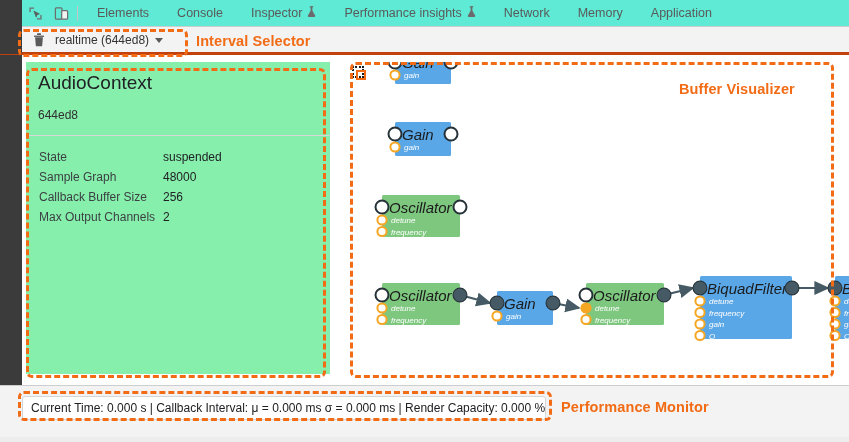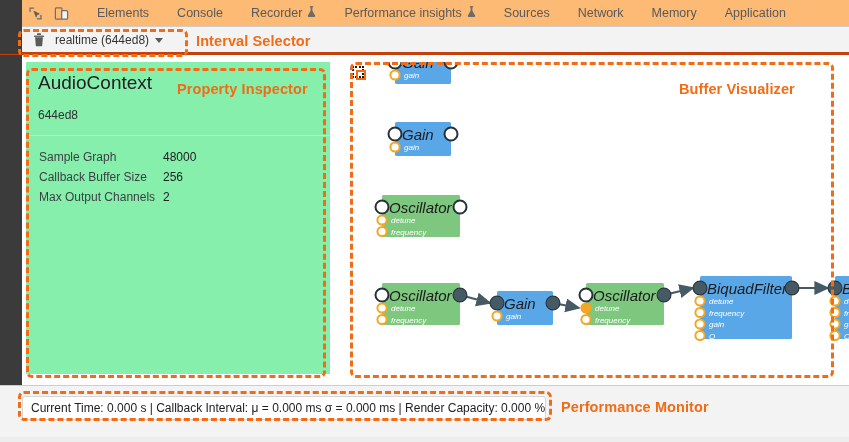--- a/index.html
+++ b/index.html
@@ -9,21 +9,21 @@
     overflow: hidden;
     background: #ffffff;
     font-family: "Liberation Sans", sans-serif;
     -webkit-font-smoothing: antialiased;
   }
   #root { position: relative; width: 849px; height: 442px; overflow: hidden; background:#fff; }
 
   
   .tabbar {
     position: absolute; left: 0; top: 0; width: 849px; height: 27px;
-    background: #fdba74;
+    background: #5eead4;
     border-bottom: 1px solid #cdcdcd;
     display: flex; align-items: center;
   }
   .tabbar .leftgutter {
     width: 22px; height: 27px; background: #3b3b3b; flex: 0 0 22px;
   }
   .tb-icon {
     width: 26px; height: 27px; display: flex; align-items: center; justify-content: center;
     flex: 0 0 26px; cursor: pointer;
   }
@@ -131,39 +131,36 @@
 
     <div class="tb-divider"></div>
 
     <div class="tab">
       <span>Elements</span>
     </div>
     <div class="tab">
       <span>Console</span>
     </div>
     <div class="tab">
-      <span>Recorder</span>
+      <span>Inspector</span>
       <span class="beaker">
         <svg width="9" height="12" viewBox="0 0 10 13">
             <path d="M4 1h2v4.2l3 5.3a1 1 0 0 1-.9 1.5H1.9A1 1 0 0 1 1 10.5L4 5.2z" fill="#6b6b6b"></path>
             <rect x="3.1" y="0" width="3.8" height="1.3" fill="#6b6b6b"></rect>
           </svg>
       </span>
     </div>
     <div class="tab">
       <span>Performance insights</span>
       <span class="beaker">
         <svg width="9" height="12" viewBox="0 0 10 13">
             <path d="M4 1h2v4.2l3 5.3a1 1 0 0 1-.9 1.5H1.9A1 1 0 0 1 1 10.5L4 5.2z" fill="#6b6b6b"></path>
             <rect x="3.1" y="0" width="3.8" height="1.3" fill="#6b6b6b"></rect>
           </svg>
       </span>
-    </div>
-    <div class="tab">
-      <span>Sources</span>
     </div>
     <div class="tab">
       <span>Network</span>
     </div>
     <div class="tab">
       <span>Memory</span>
     </div>
     <div class="tab">
       <span>Application</span>
     </div>
@@ -186,20 +183,24 @@
     </div>
   </div>
 
   <div class="leftrail"></div>
 
   <div class="inspector">
     <div class="insp-title">AudioContext</div>
     <div class="insp-sub">644ed8</div>
     <div class="insp-rule"></div>
     <div class="insp-table">
+      <div class="insp-row">
+        <span class="insp-key">State</span>
+        <span class="insp-val">suspended</span>
+      </div>
       <div class="insp-row">
         <span class="insp-key">Sample Graph</span>
         <span class="insp-val">48000</span>
       </div>
       <div class="insp-row">
         <span class="insp-key">Callback Buffer Size</span>
         <span class="insp-val">256</span>
       </div>
       <div class="insp-row">
         <span class="insp-key">Max Output Channels</span>
@@ -320,21 +321,20 @@
 
   <div class="perfbar">
     <div class="perf-pill">Current Time: 0.000 s | Callback Interval: μ = 0.000 ms σ = 0.000 ms | Render Capacity: 0.000 %</div>
   </div>
   <div class="bottom-strip"></div>
 
   <div class="anno-box" style="left:18px; top:29px; width:170px; height:28px;"></div>
   <div class="anno-label" style="left:196px; top:33px;">Interval Selector</div>
 
   <div class="anno-box" style="left:26px; top:68px; width:300px; height:310px;"></div>
-  <div class="anno-label" style="left:177px; top:81px;">Property Inspector</div>
 
   <div class="anno-box" style="left:350px; top:62px; width:484px; height:316px;"></div>
   <div class="anno-label" style="left:679px; top:81px;">Buffer Visualizer</div>
 
   <div class="anno-box" style="left:18px; top:391px; width:534px; height:30px;"></div>
   <div class="anno-label" style="left:561px; top:399px;">Performance Monitor</div>
 
 </div>
 
 </body></html>

